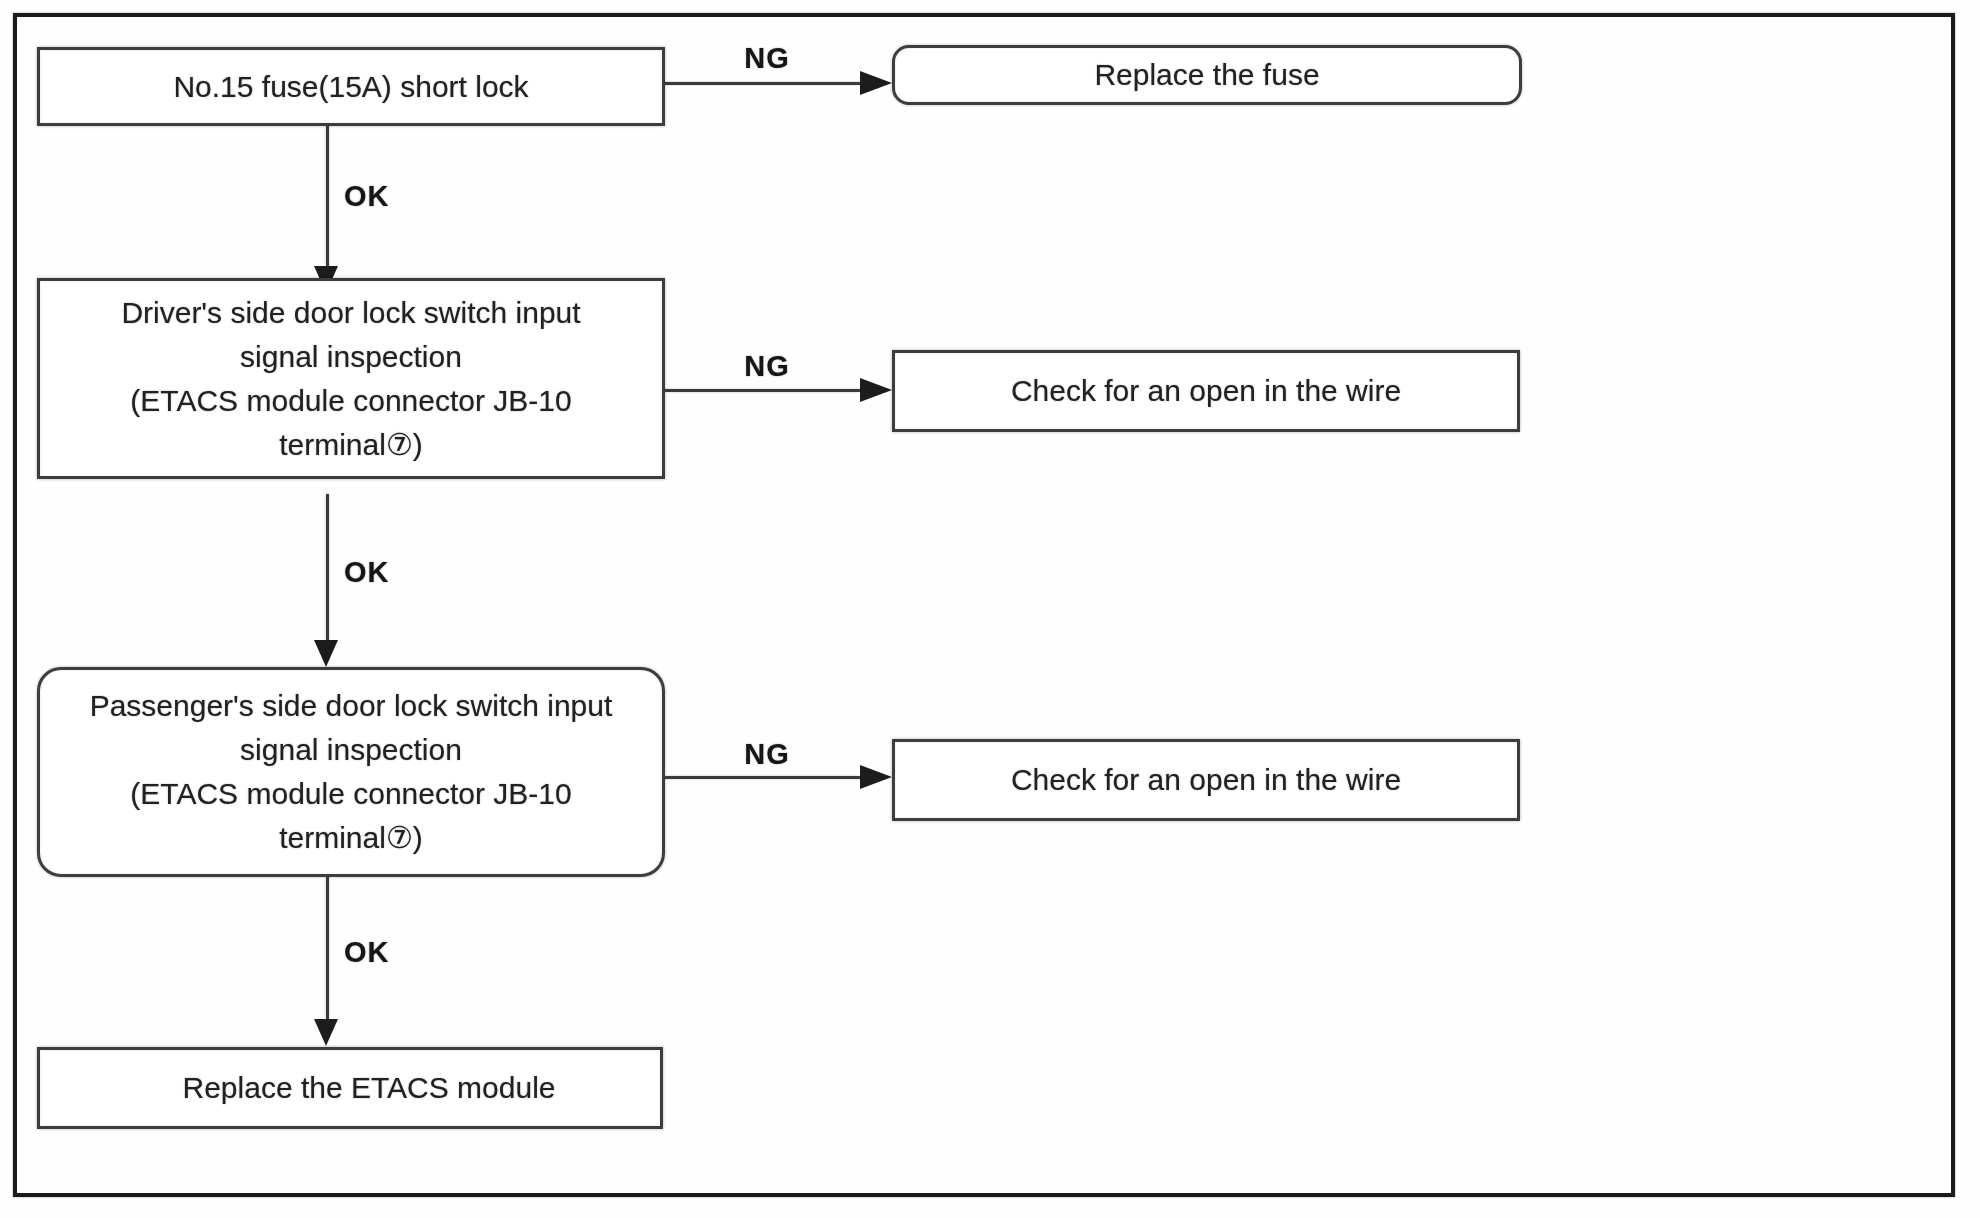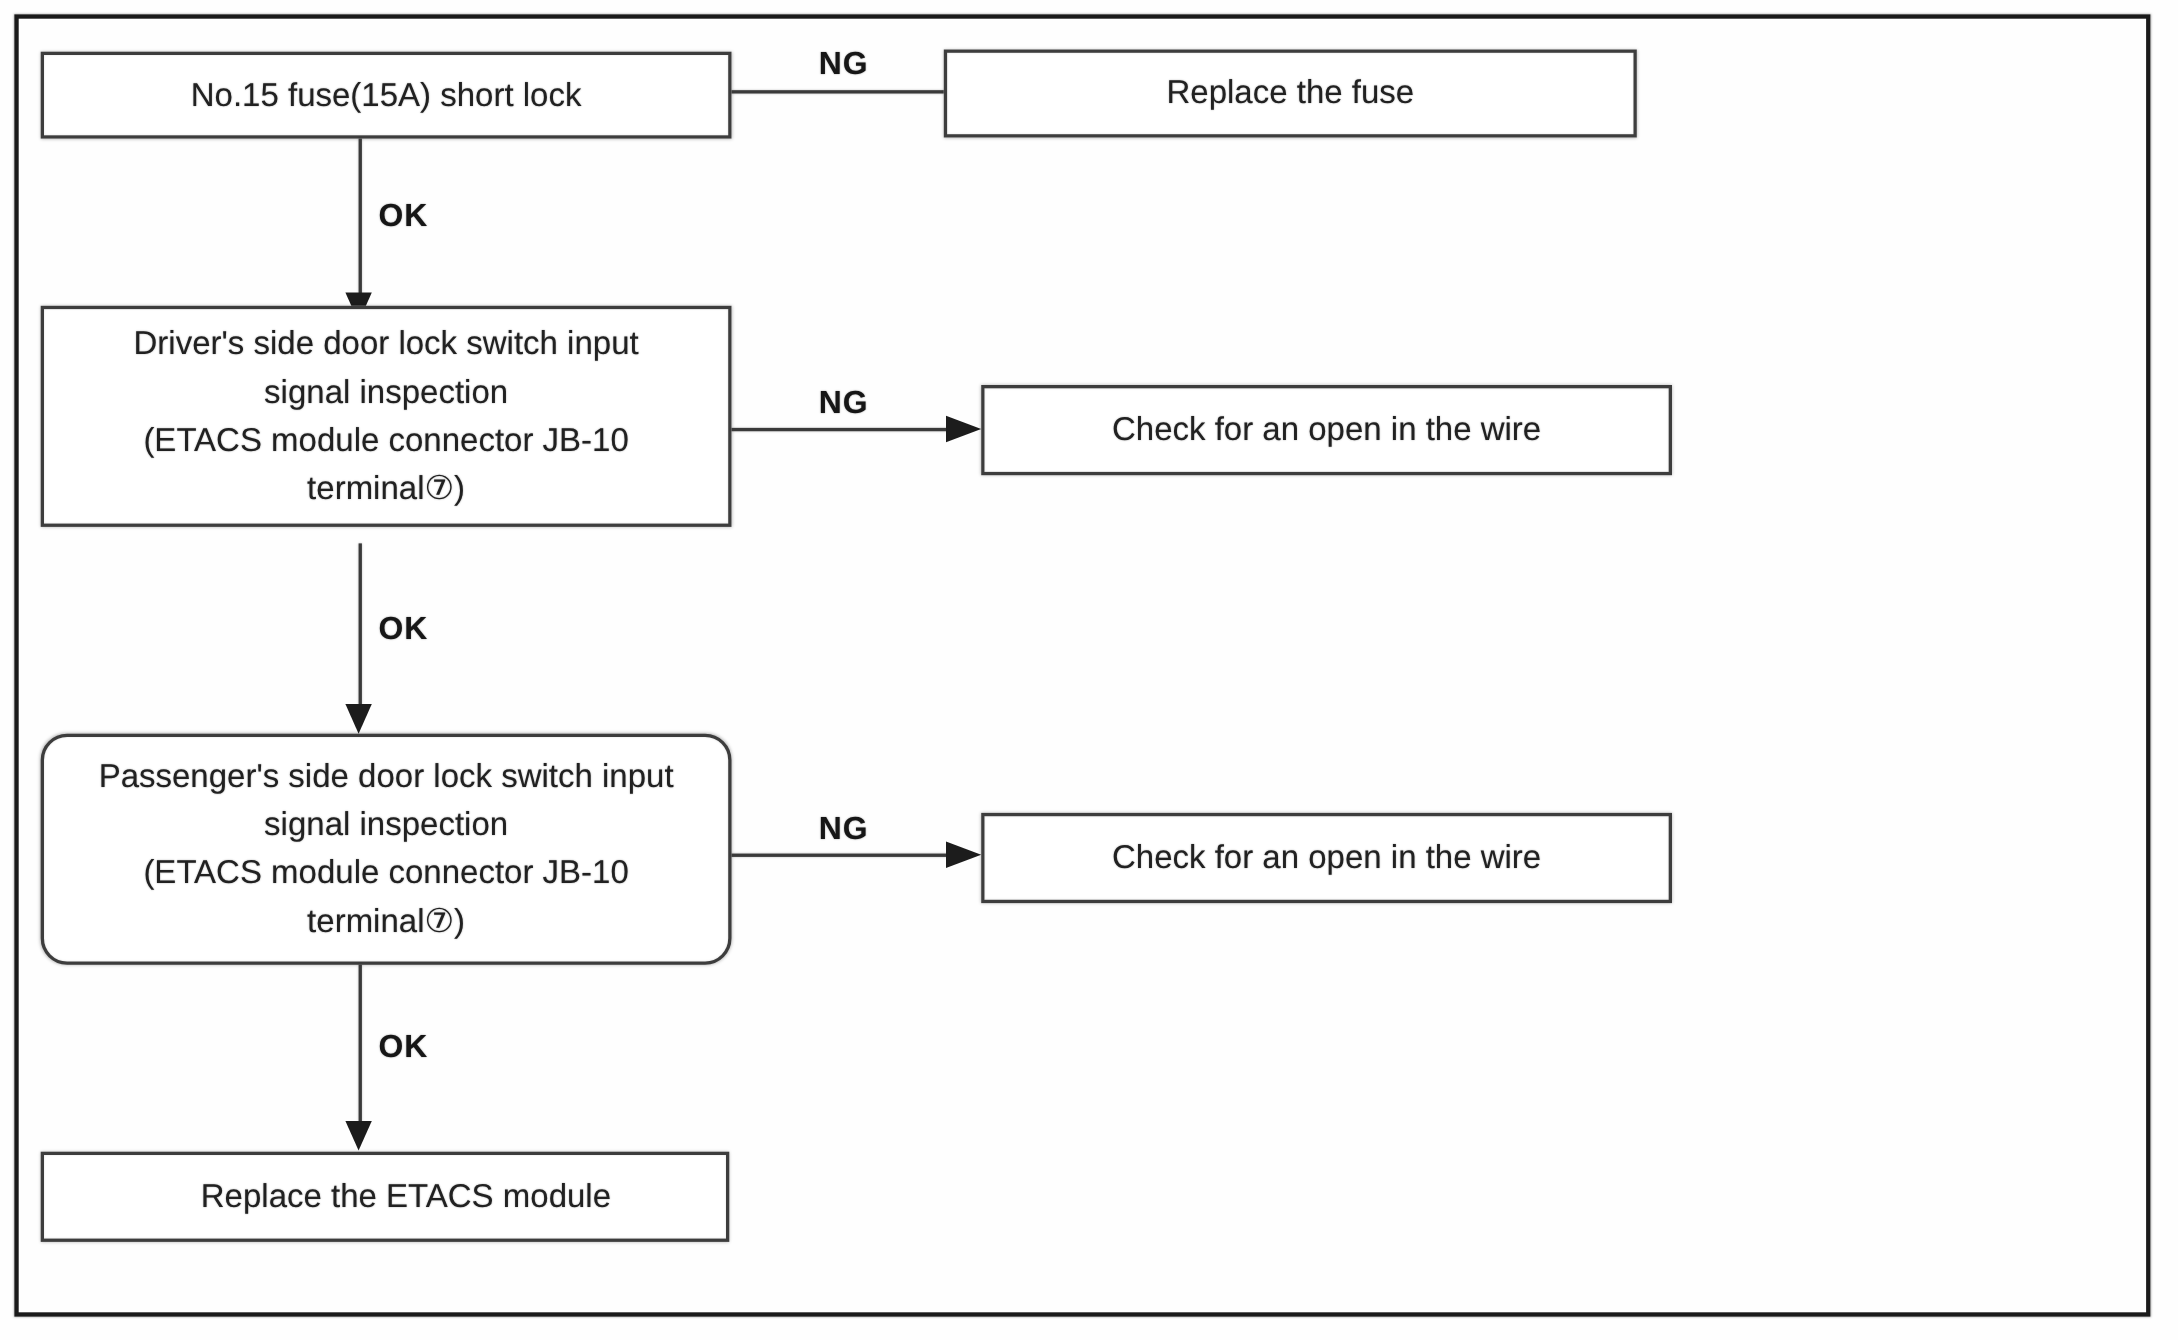--- a/index.html
+++ b/index.html
@@ -35,21 +35,21 @@
     text-align: center;
     font-size: 30px;
     line-height: 44px;
     color: #212121;
     text-shadow: 0 0 1.5px rgba(30,30,30,0.45);
   }
   .step1   { left: 37px;  top: 47px;   width: 628px; height: 79px;  }
   .step2   { left: 37px;  top: 278px;  width: 628px; height: 201px; }
   .step3   { left: 37px;  top: 667px;  width: 628px; height: 210px; border-radius: 24px; }
   .step4   { left: 37px;  top: 1047px; width: 626px; height: 82px; padding-left: 38px;  }
-  .result1 { left: 858px; top: 45px;   width: 630px; height: 80px;  }
+  .result1 { left: 892px; top: 45px;   width: 630px; height: 60px; border-radius: 17px;  }
   .result2 { left: 892px; top: 350px;  width: 628px; height: 82px;  }
   .result3 { left: 892px; top: 739px;  width: 628px; height: 82px;  }
 
   .hline {
     position: absolute;
     height: 3px;
     background: #3a3a3a;
     box-shadow: 0 0 2px rgba(0,0,0,0.3);
   }
   .vline {

